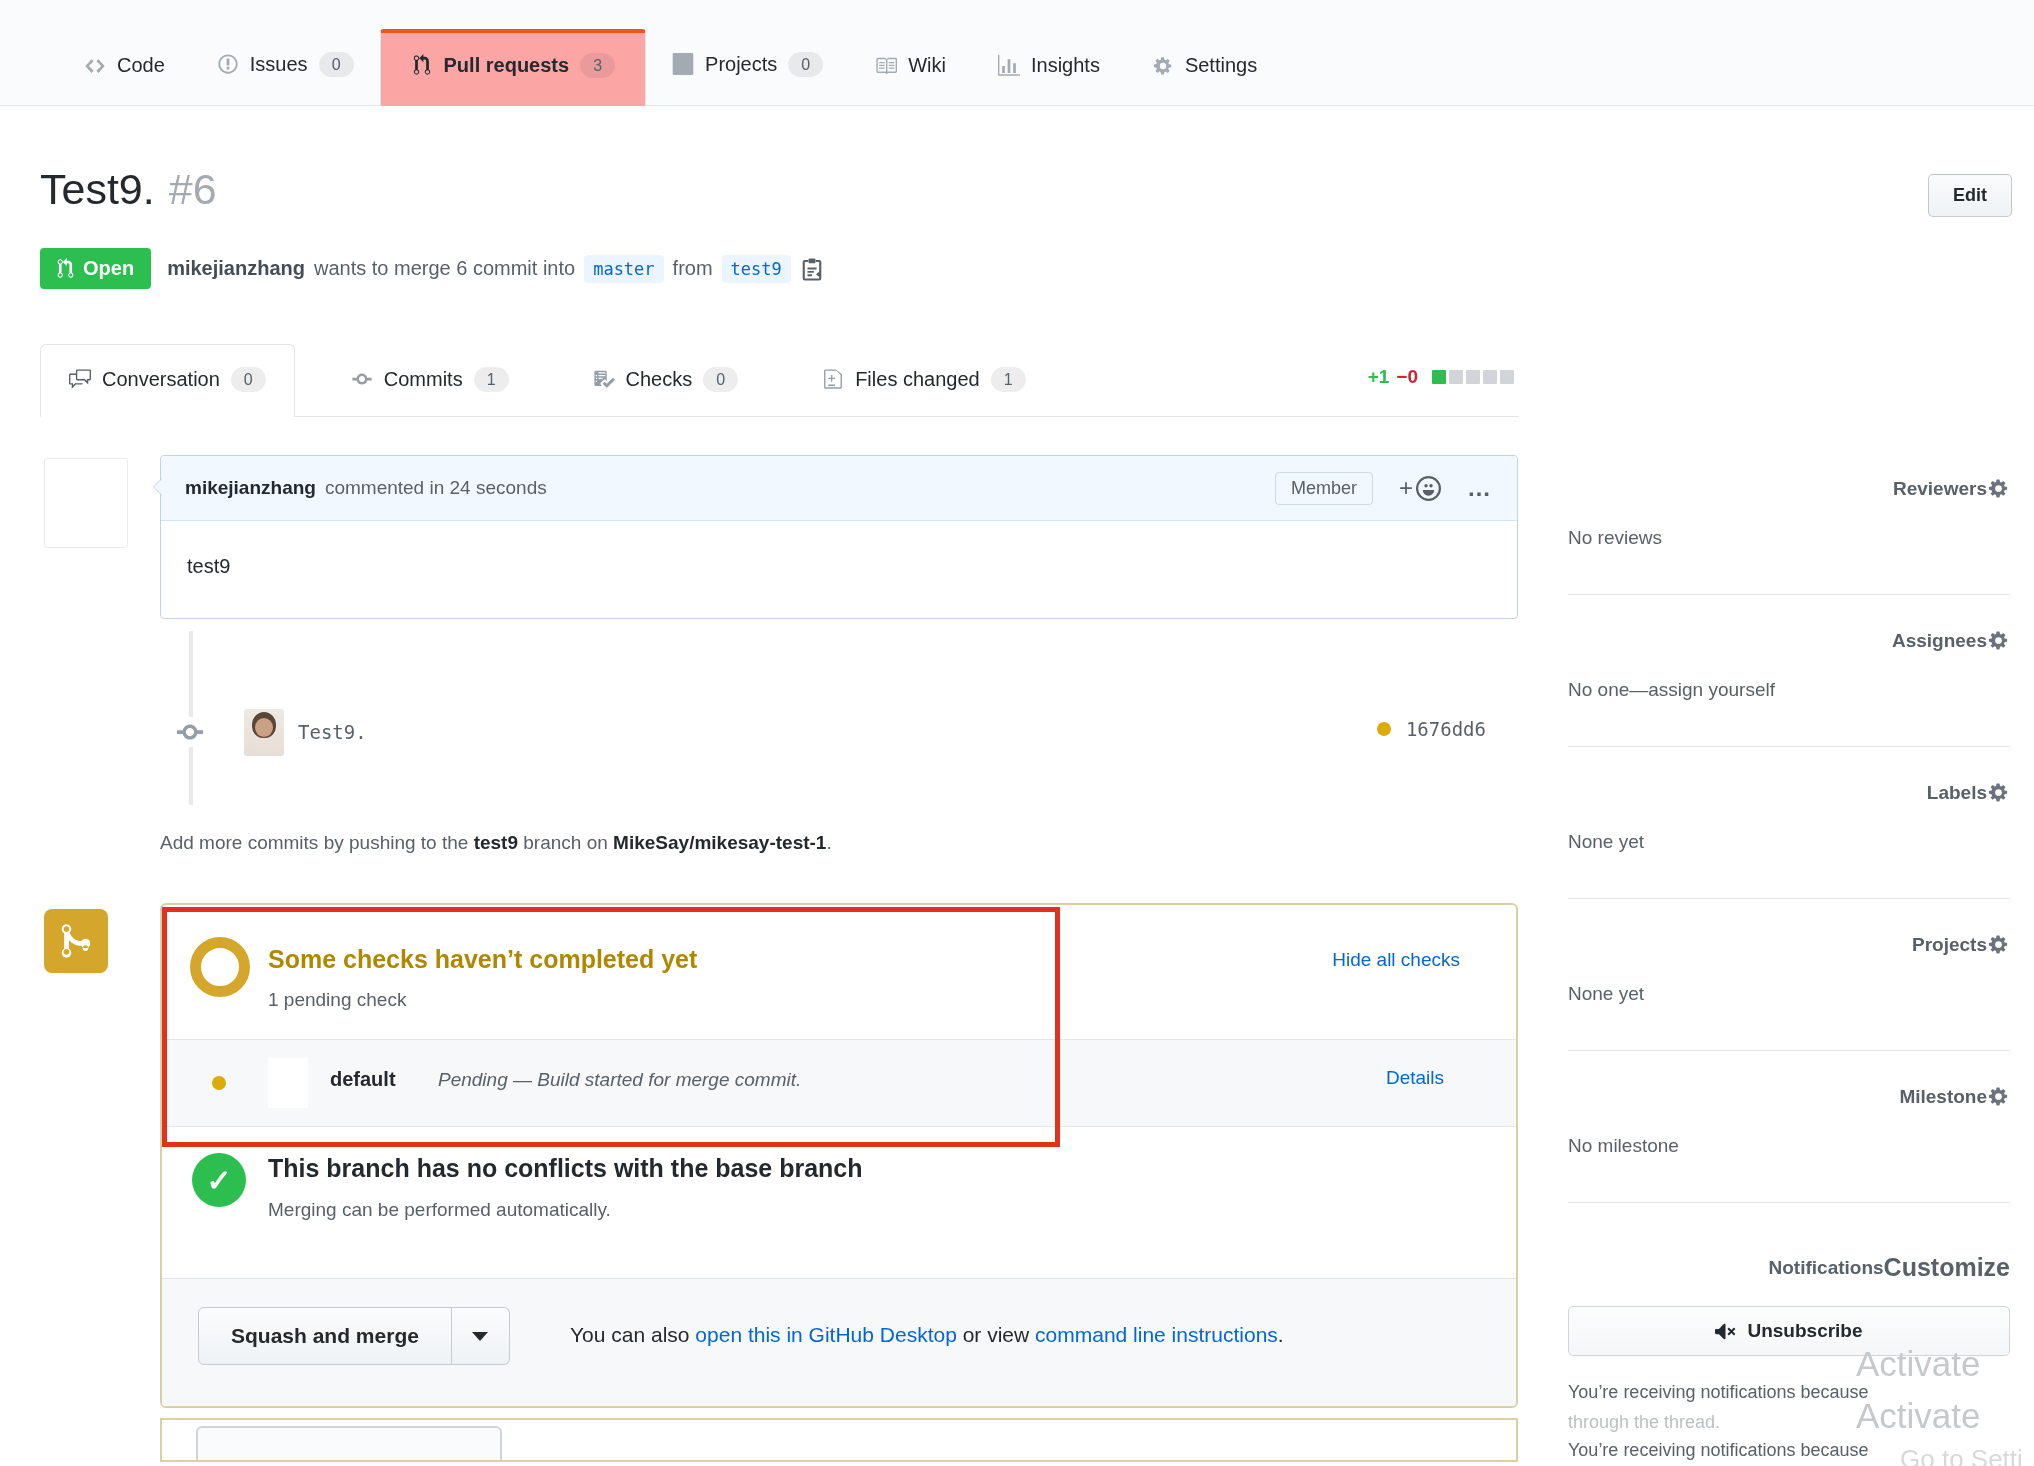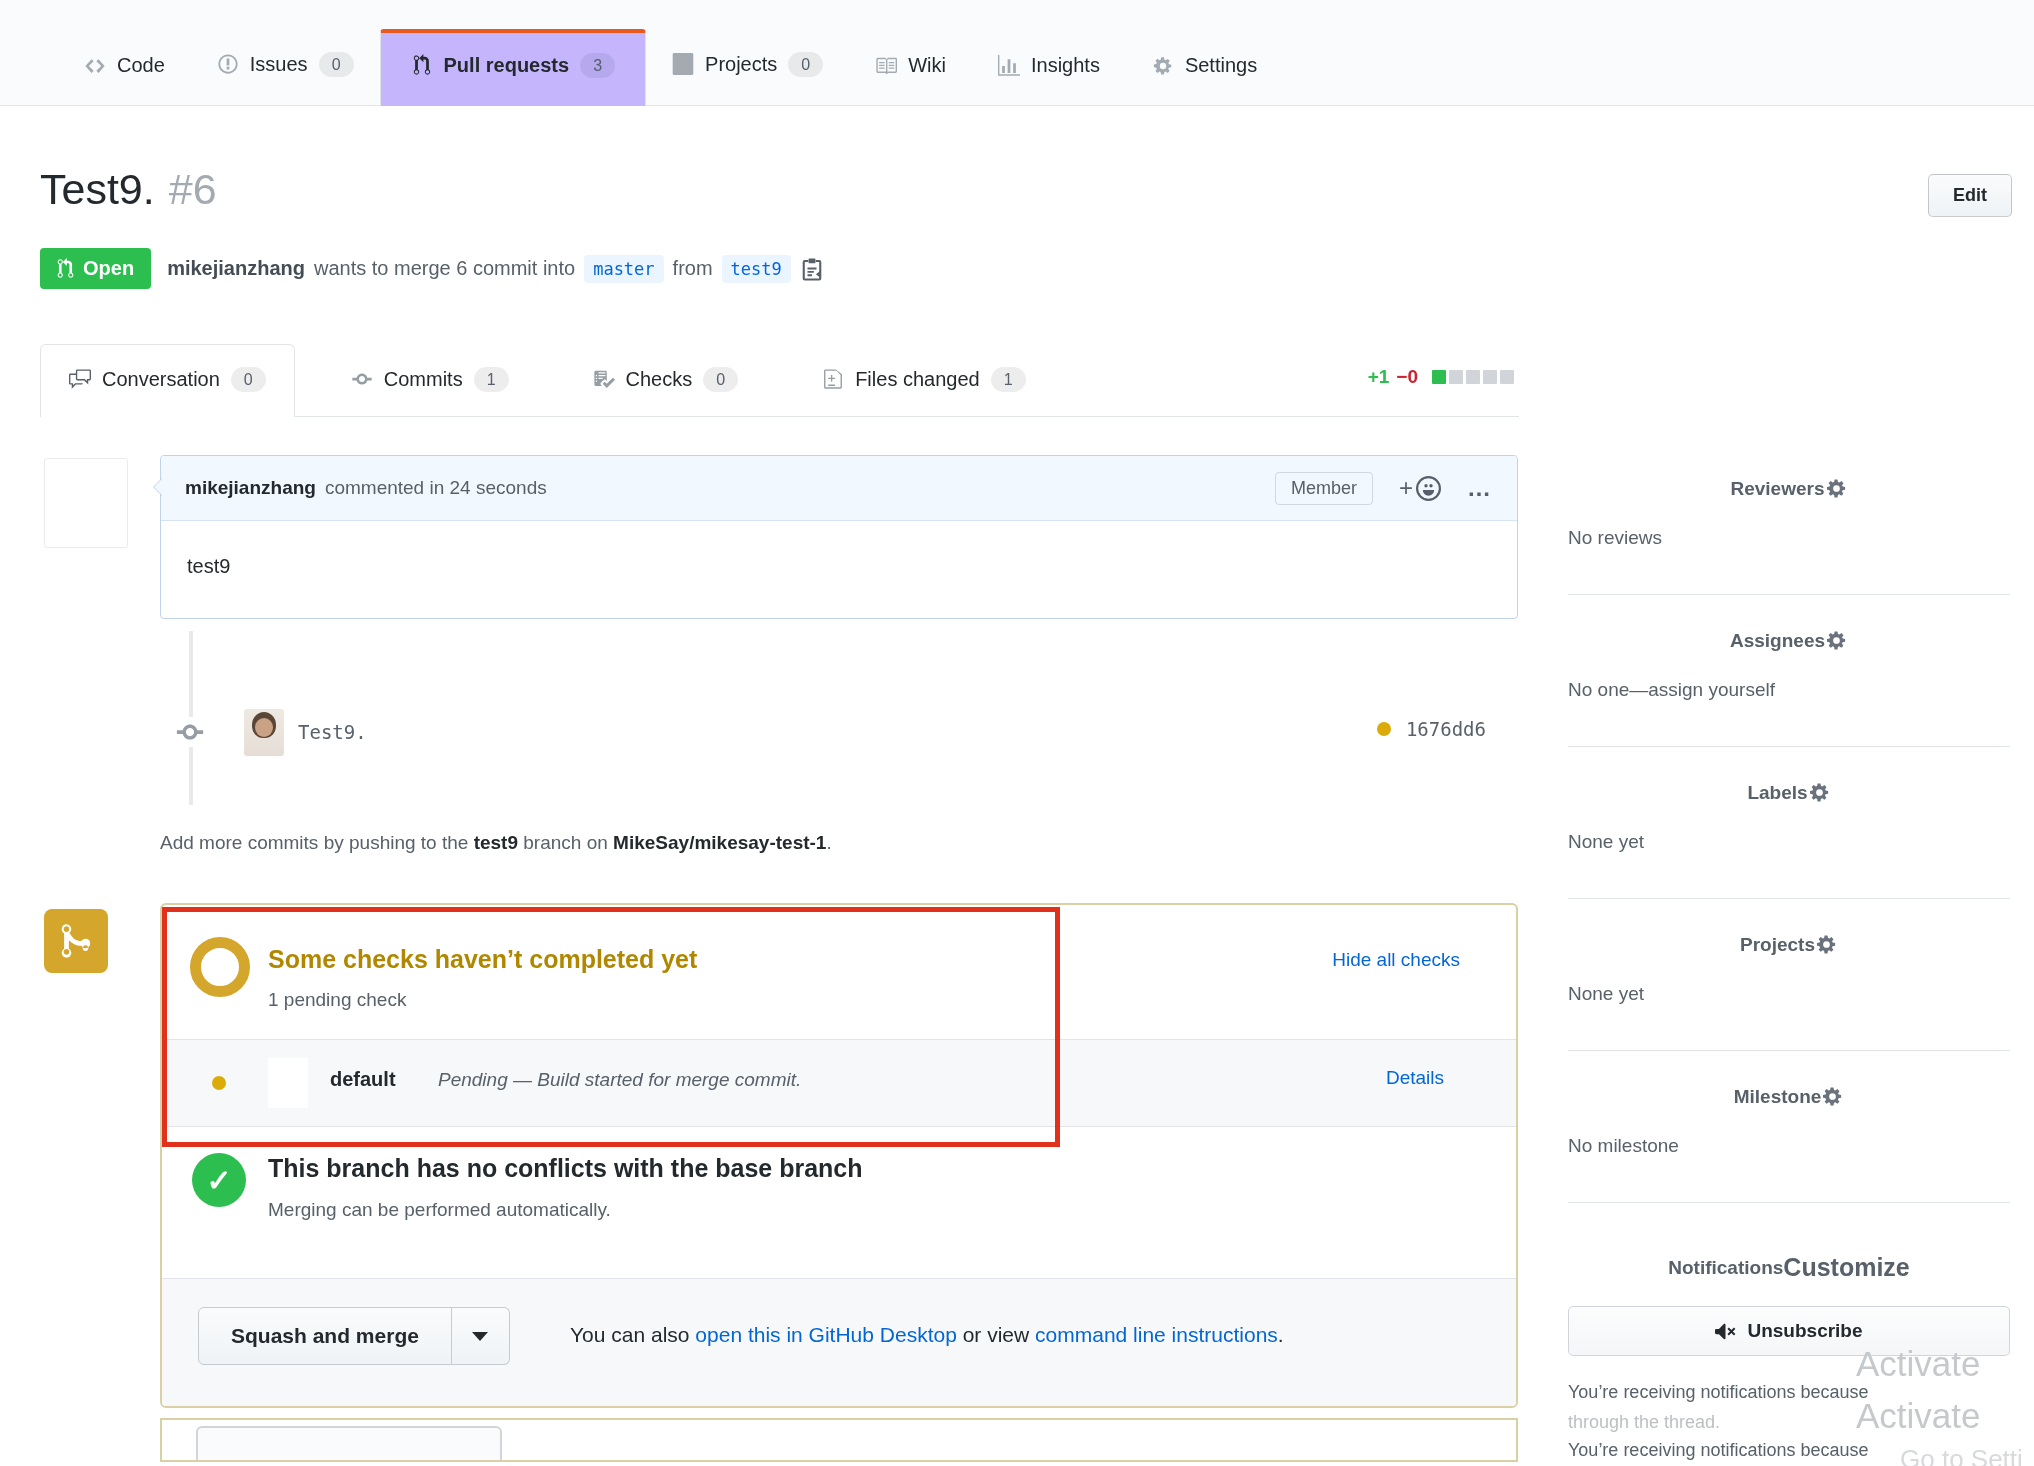--- a/index.html
+++ b/index.html
@@ -17,21 +17,21 @@
   #frag1{left:1388px;width:223px;}
   #frag2{left:1641px;width:171px;}
   #frag3{left:1839px;width:195px;}
 
   
   #repo-nav{position:absolute;top:0;left:0;width:100%;height:106px;background:#fafbfc;
     border-bottom:1px solid #e1e4e8;display:flex;align-items:flex-end;padding-left:58px;box-sizing:border-box;}
   .nav-item{display:flex;align-items:center;gap:11px;font-size:20px;color:#24292e;
     padding:0 26px 28px;cursor:pointer;white-space:nowrap;}
   .nav-item .oct{width:22px;height:22px;color:#a3aab1;}
-  .nav-item.active{background:#c4b5fd;border:1px solid #e1e4e8;border-bottom:none;
+  .nav-item.active{background:#fca5a5;border:1px solid #e1e4e8;border-bottom:none;
     border-top:4px solid #e8581f;border-radius:4px 4px 0 0;margin-bottom:-1px;
     padding:20px 30px 28px;font-weight:700;justify-content:center;}
   .nav-item.active .oct{color:#24292e;}
   .pill{background:rgba(27,31,35,.08);border-radius:13px;padding:3px 13px;font-size:16px;
     font-weight:400;color:#57606a;line-height:1.2;}
 
   
   #pr-title{position:absolute;left:40px;top:136px;font-size:43px;font-weight:400;color:#24292e;}
   #pr-title .num{color:#a3aab1;margin-left:14px;}
   #edit-btn{position:absolute;right:22px;top:174px;font-size:18px;font-weight:600;color:#24292e;
@@ -149,21 +149,21 @@
 
   
   #ghost-box{position:absolute;left:160px;top:1418px;width:1358px;height:44px;box-sizing:border-box;
     background:#fff;border:2px solid #d9d0a5;overflow:hidden;}
   #ghost-box .ghost-btn{position:absolute;left:34px;top:6px;width:302px;height:50px;
     background:#fafbfc;border:2px solid #d1d5da;border-radius:6px;}
 
   
   #sidebar{position:absolute;left:1568px;top:443px;width:442px;}
   .sb-sec{box-sizing:border-box;height:152px;padding-top:34px;border-bottom:1px solid #e1e4e8;}
-  .sb-head{display:flex;justify-content:center;align-items:center;
+  .sb-head{display:flex;justify-content:flex-end;align-items:center;
     font-size:19px;font-weight:600;color:#586069;}
   .sb-head .oct{width:23px;height:23px;color:#6a737d;cursor:pointer;}
   .sb-body{margin-top:27px;font-size:19px;color:#586069;}
   .sb-notif{box-sizing:border-box;padding-top:50px;}
   .sb-notif .customize{font-weight:700;color:#586069;font-size:25px;cursor:pointer;}
   .unsub{margin-top:24px;width:100%;height:50px;border:1px solid #d1d5da;border-radius:5px;
     background:linear-gradient(180deg,#fcfdfd,#f4f6f8);font-size:19px;font-weight:700;color:#24292e;
     display:flex;align-items:center;justify-content:center;gap:11px;cursor:pointer;box-sizing:border-box;}
   .unsub .oct{width:21px;height:21px;}
   .reason{margin-top:26px;font-size:18px;color:#586069;}

